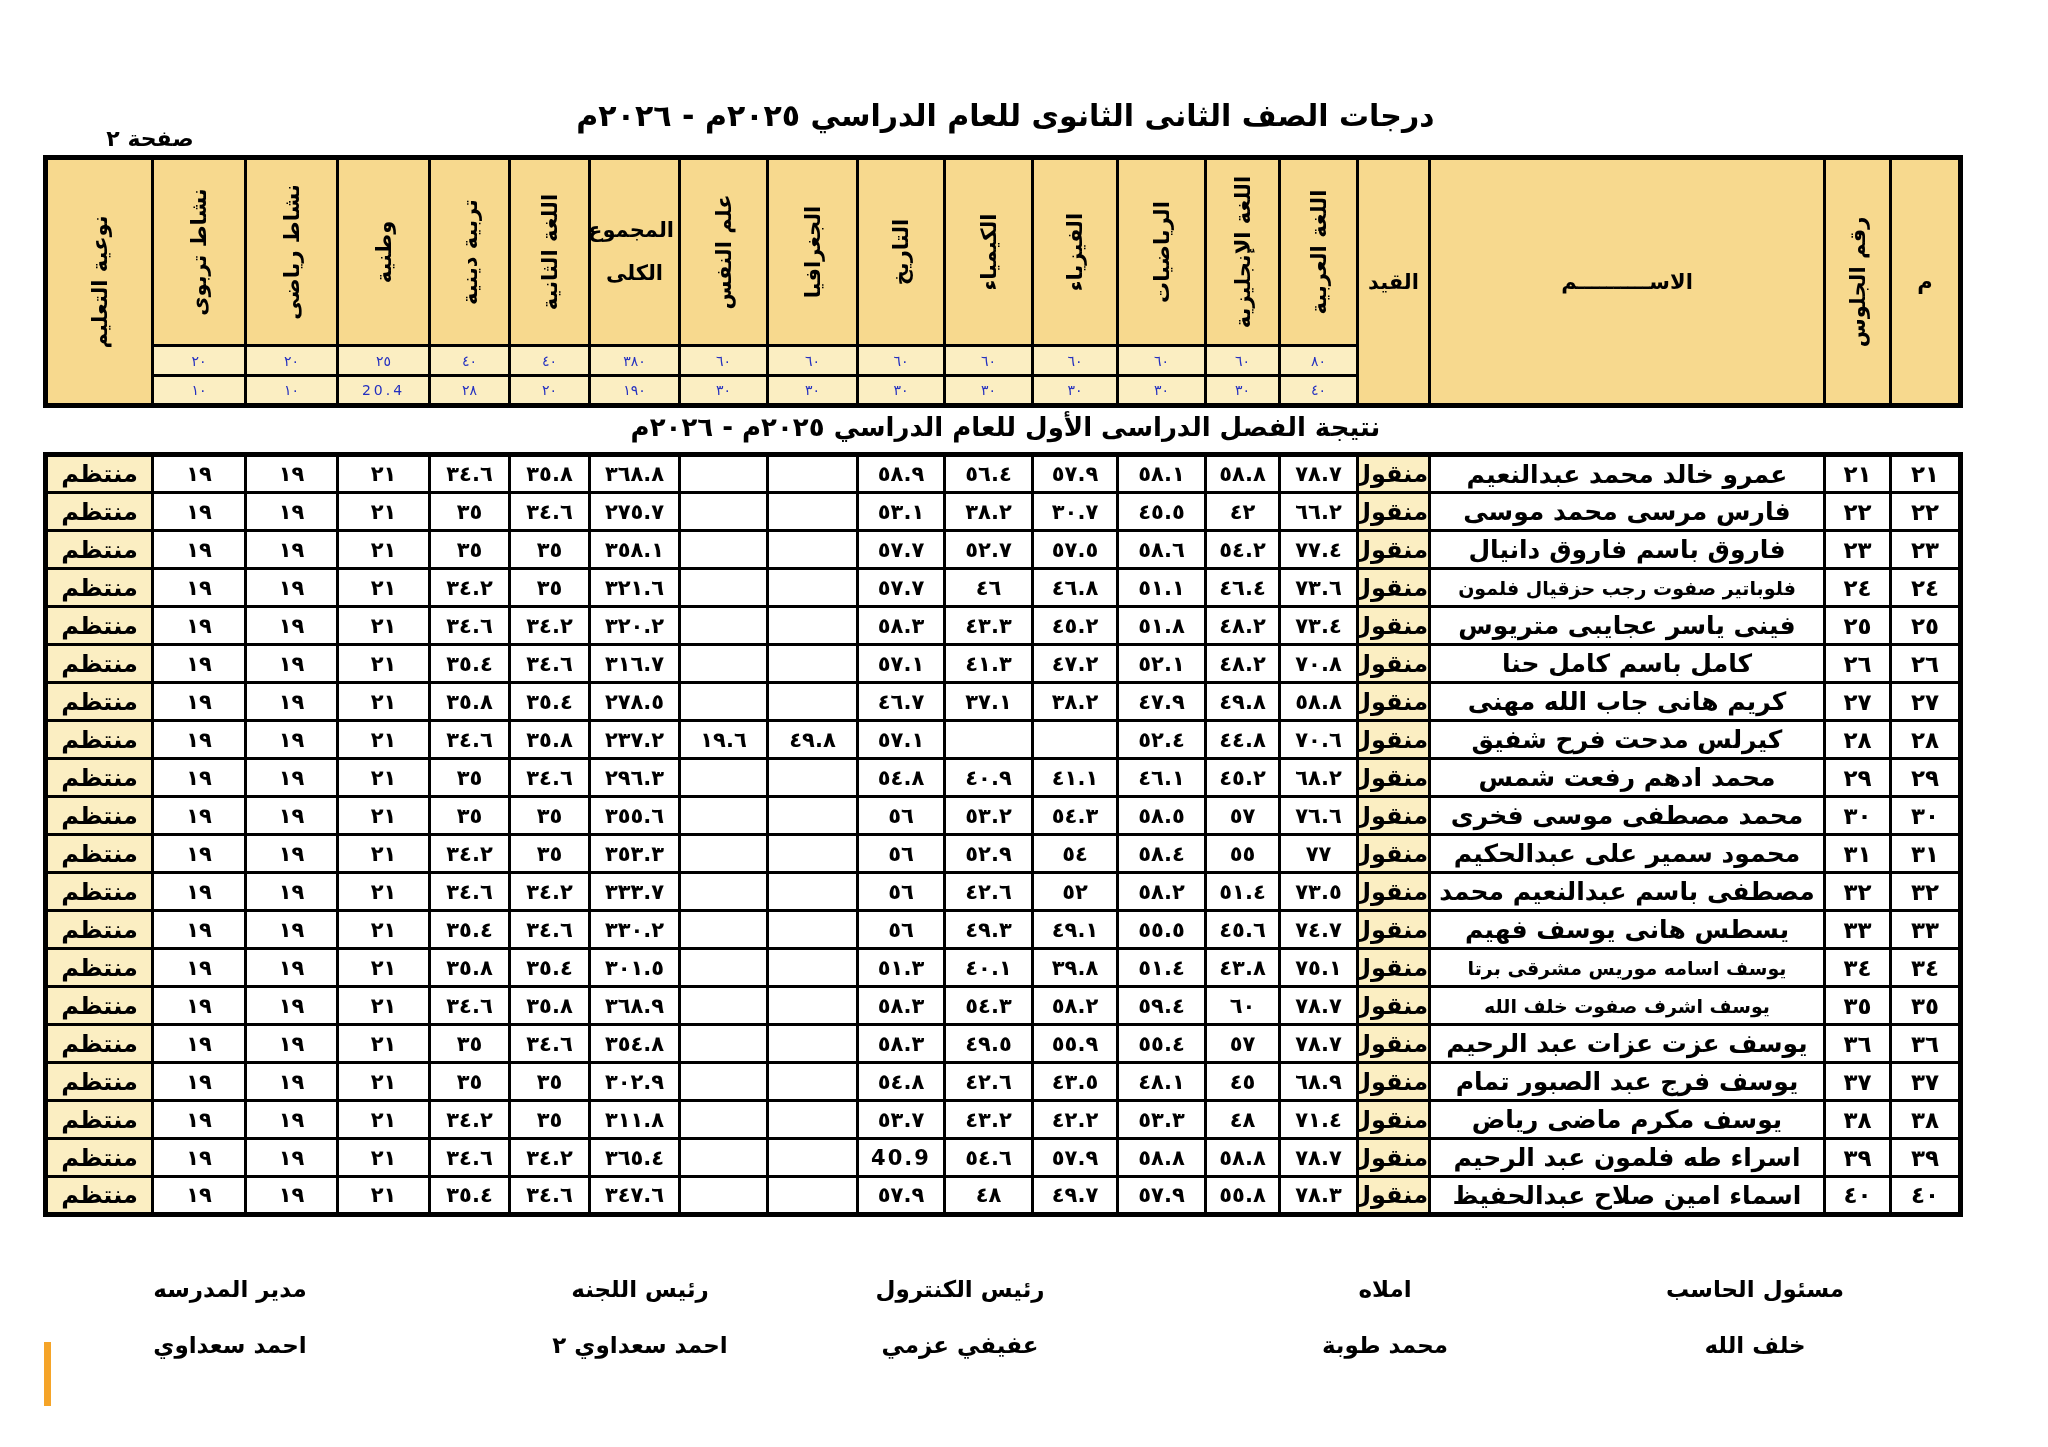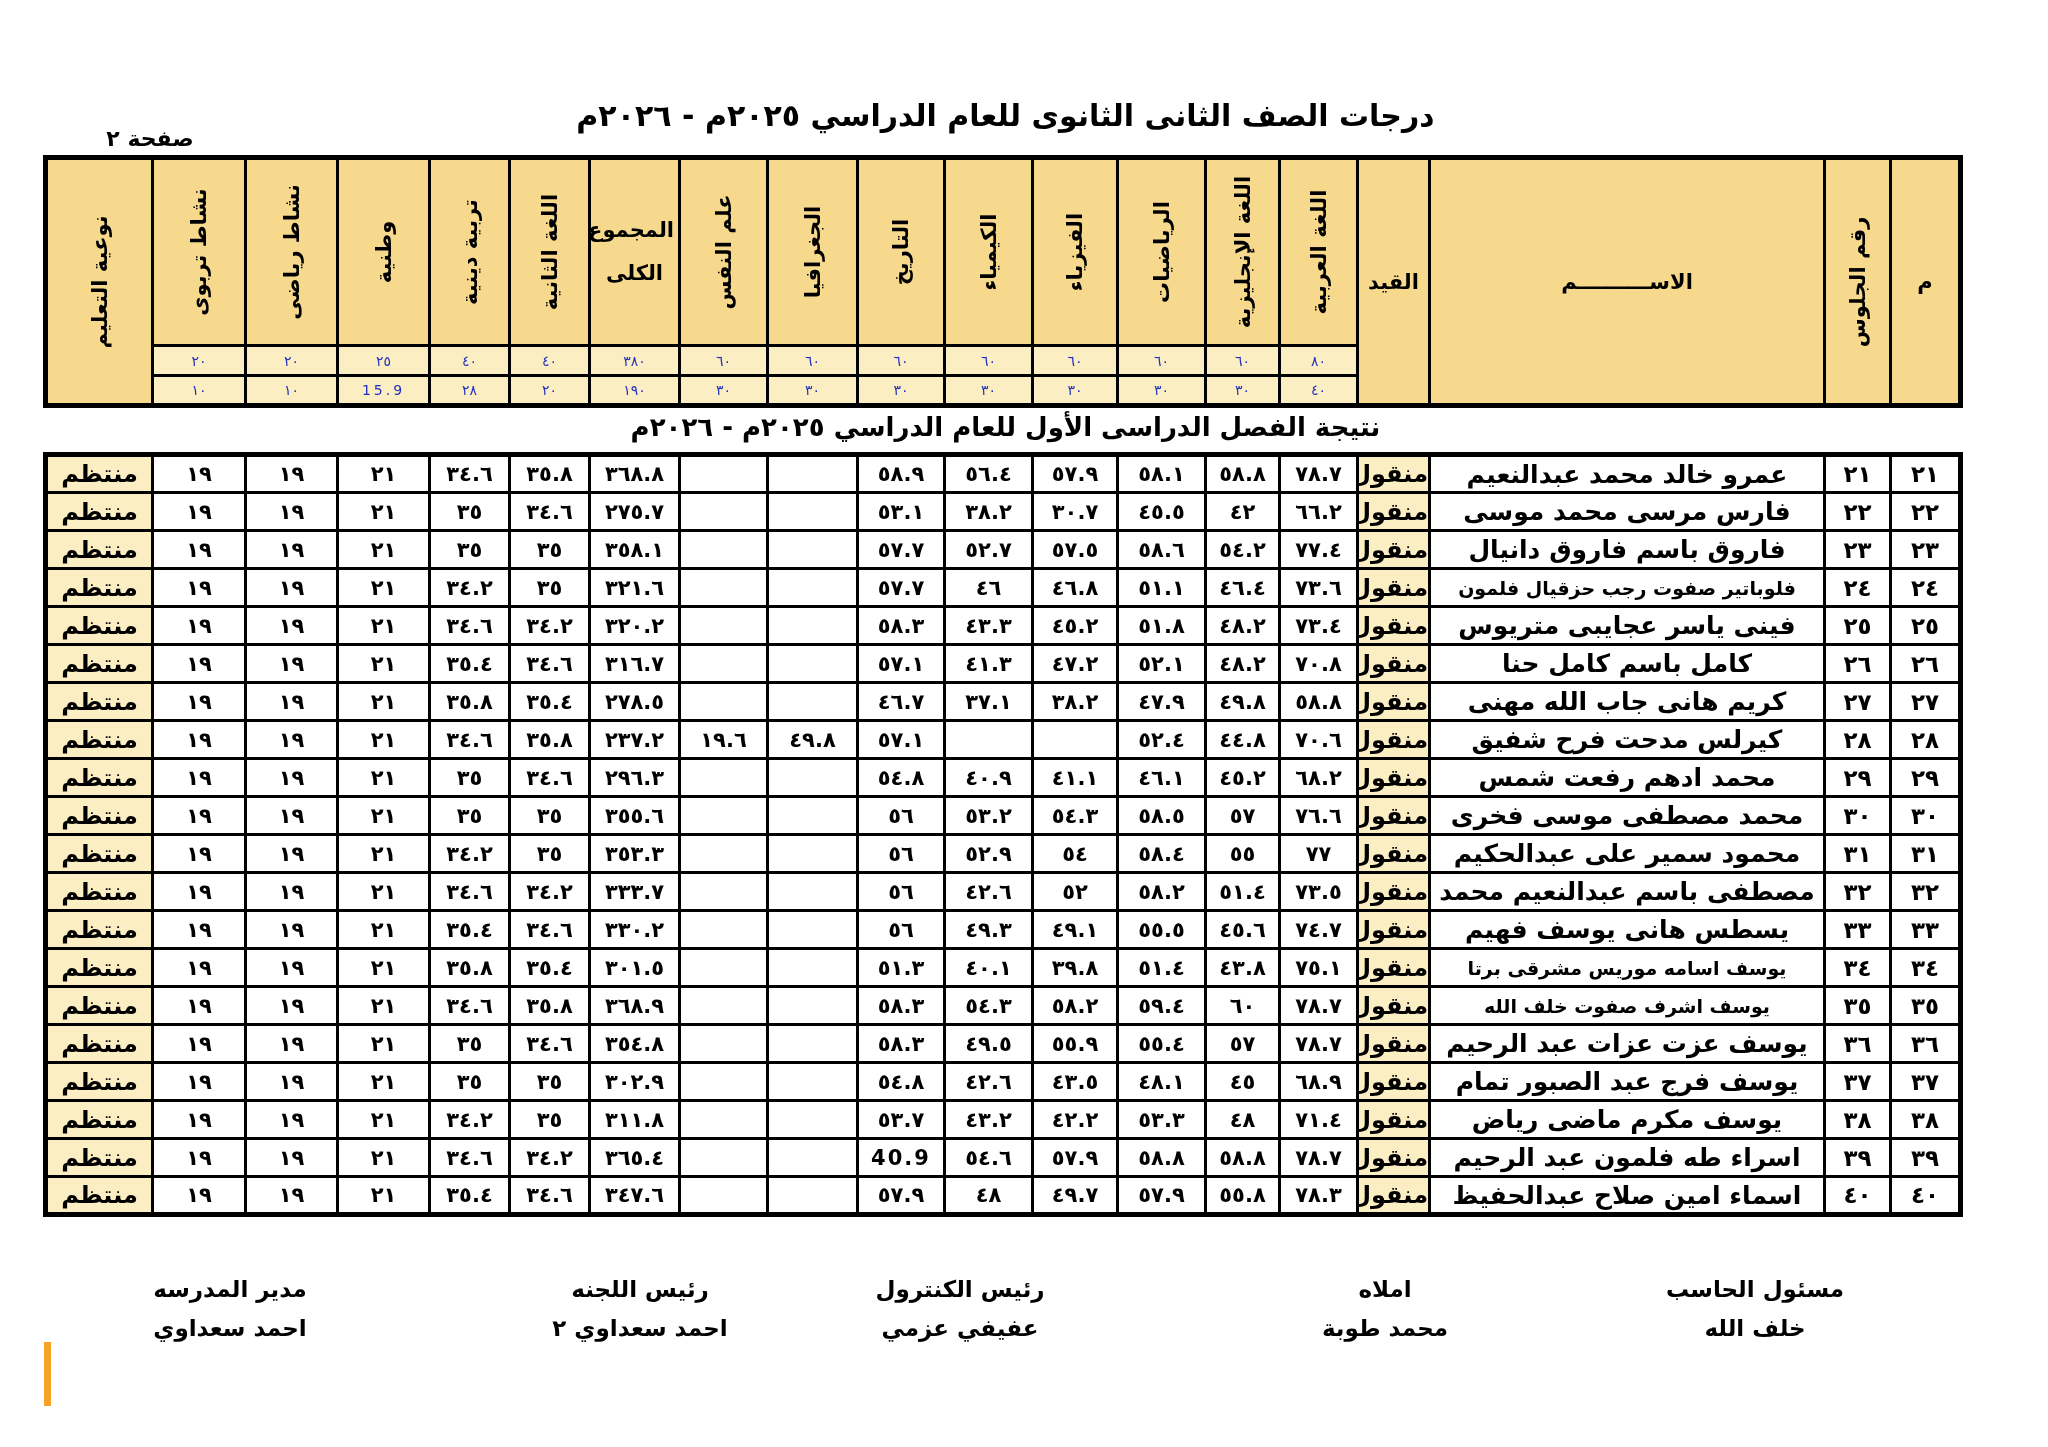--- a/index.html
+++ b/index.html
@@ -41,21 +41,21 @@
   .banner{height:44px;line-height:38px;text-align:center;font-size:26px;}
   
   .dtable td{height:38px;font-size:21px;letter-spacing:2px;background:#fff;}
   .dtable td.ar{letter-spacing:0;font-size:24px;}
   .dtable td.cream{background:var(--cream);}
   .dtable td.name{letter-spacing:0;font-size:25px;white-space:nowrap;}
   .dtable td.name.small{font-size:19px;}
   .dtable td.serial{font-size:23px;}
   
   .sig{position:absolute;width:320px;text-align:center;font-size:23px;}
-  .sig .sig-name{margin-top:13px;}
+  .sig .sig-name{margin-top:30px;}
   .sig1{top:1276px;left:1595px;}
   .sig2{top:1276px;left:1225px;}
   .sig3{top:1276px;left:800px;}
   .sig4{top:1276px;left:480px;}
   .sig5{top:1276px;left:70px;}
   .orange-bar{position:absolute;left:44px;top:1342px;width:7px;height:64px;background:var(--orange);}
 </style>
 </head>
 <body>
 
@@ -161,21 +161,21 @@
         <td>٣٠</td>
         <td>٣٠</td>
         <td>٣٠</td>
         <td>٣٠</td>
         <td>٣٠</td>
         <td>٣٠</td>
         <td>٣٠</td>
         <td>١٩٠</td>
         <td>٢٠</td>
         <td>٢٨</td>
-        <td>15.9</td>
+        <td>20.4</td>
         <td>١٠</td>
         <td>١٠</td>
       </tr>
     </tbody>
       </table>
 
     <div class="banner">نتيجة الفصل الدراسى الأول للعام الدراسي ٢٠٢٥م - ٢٠٢٦م</div>
 
     <table class="dtable">
       <colgroup>

